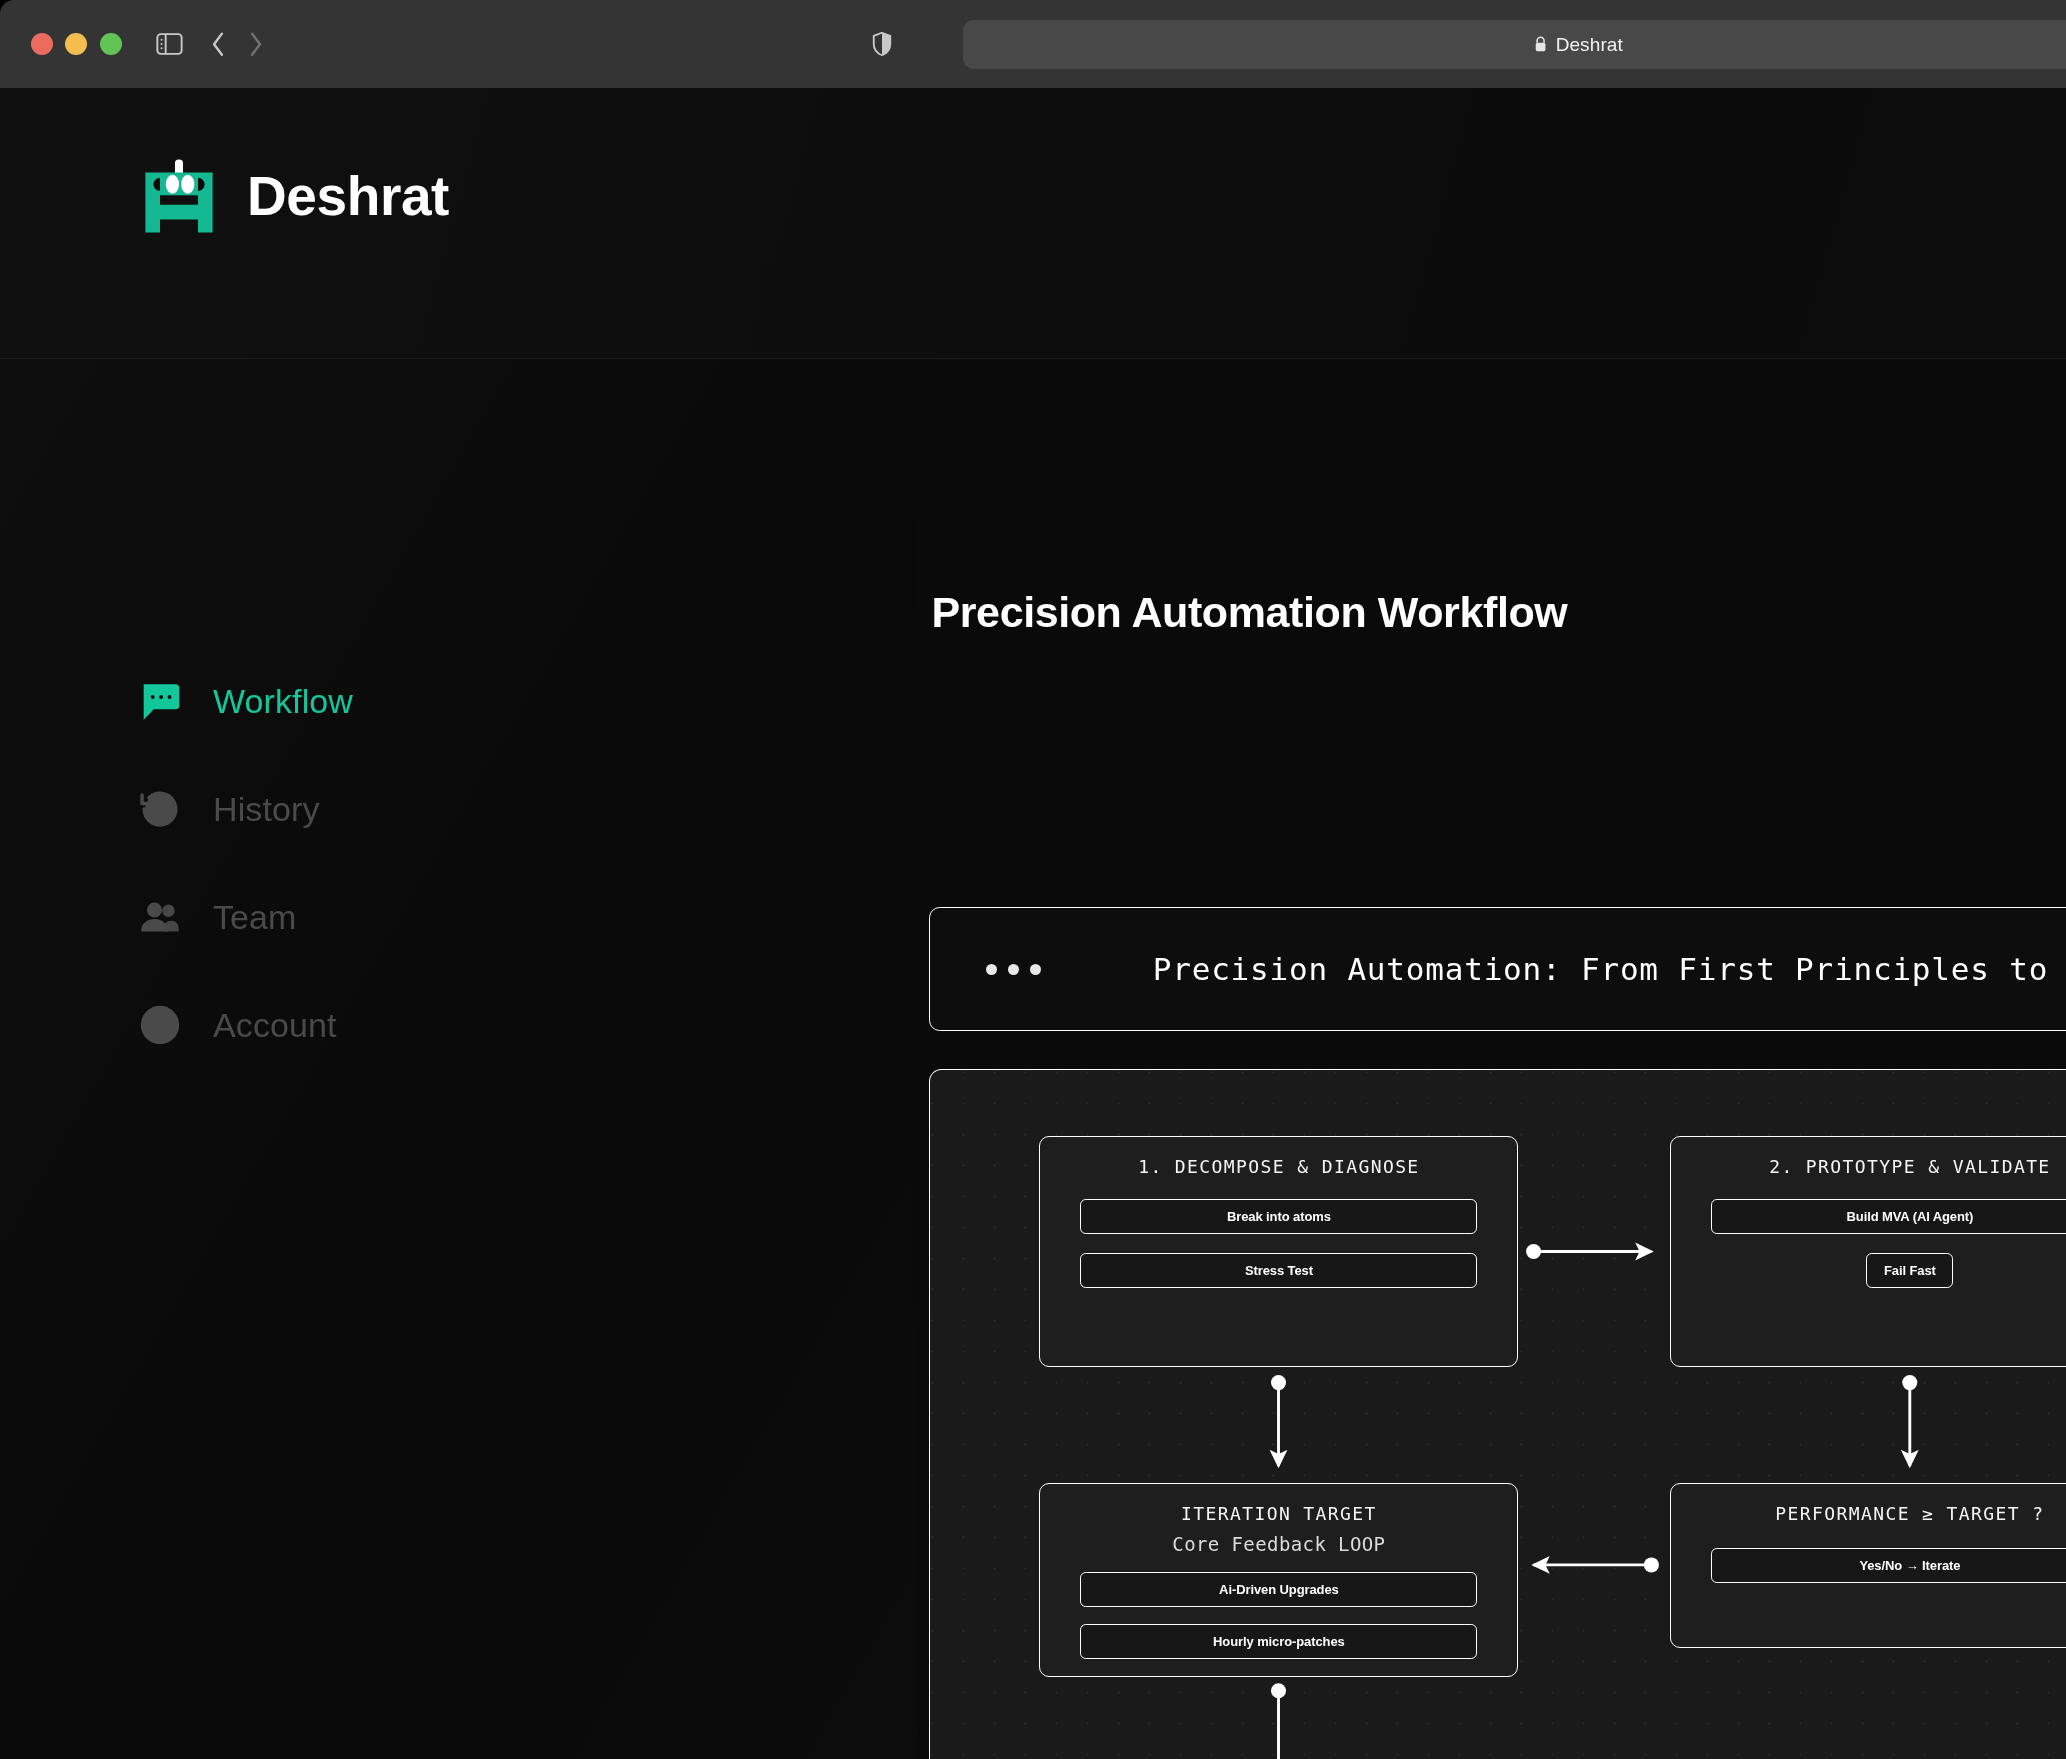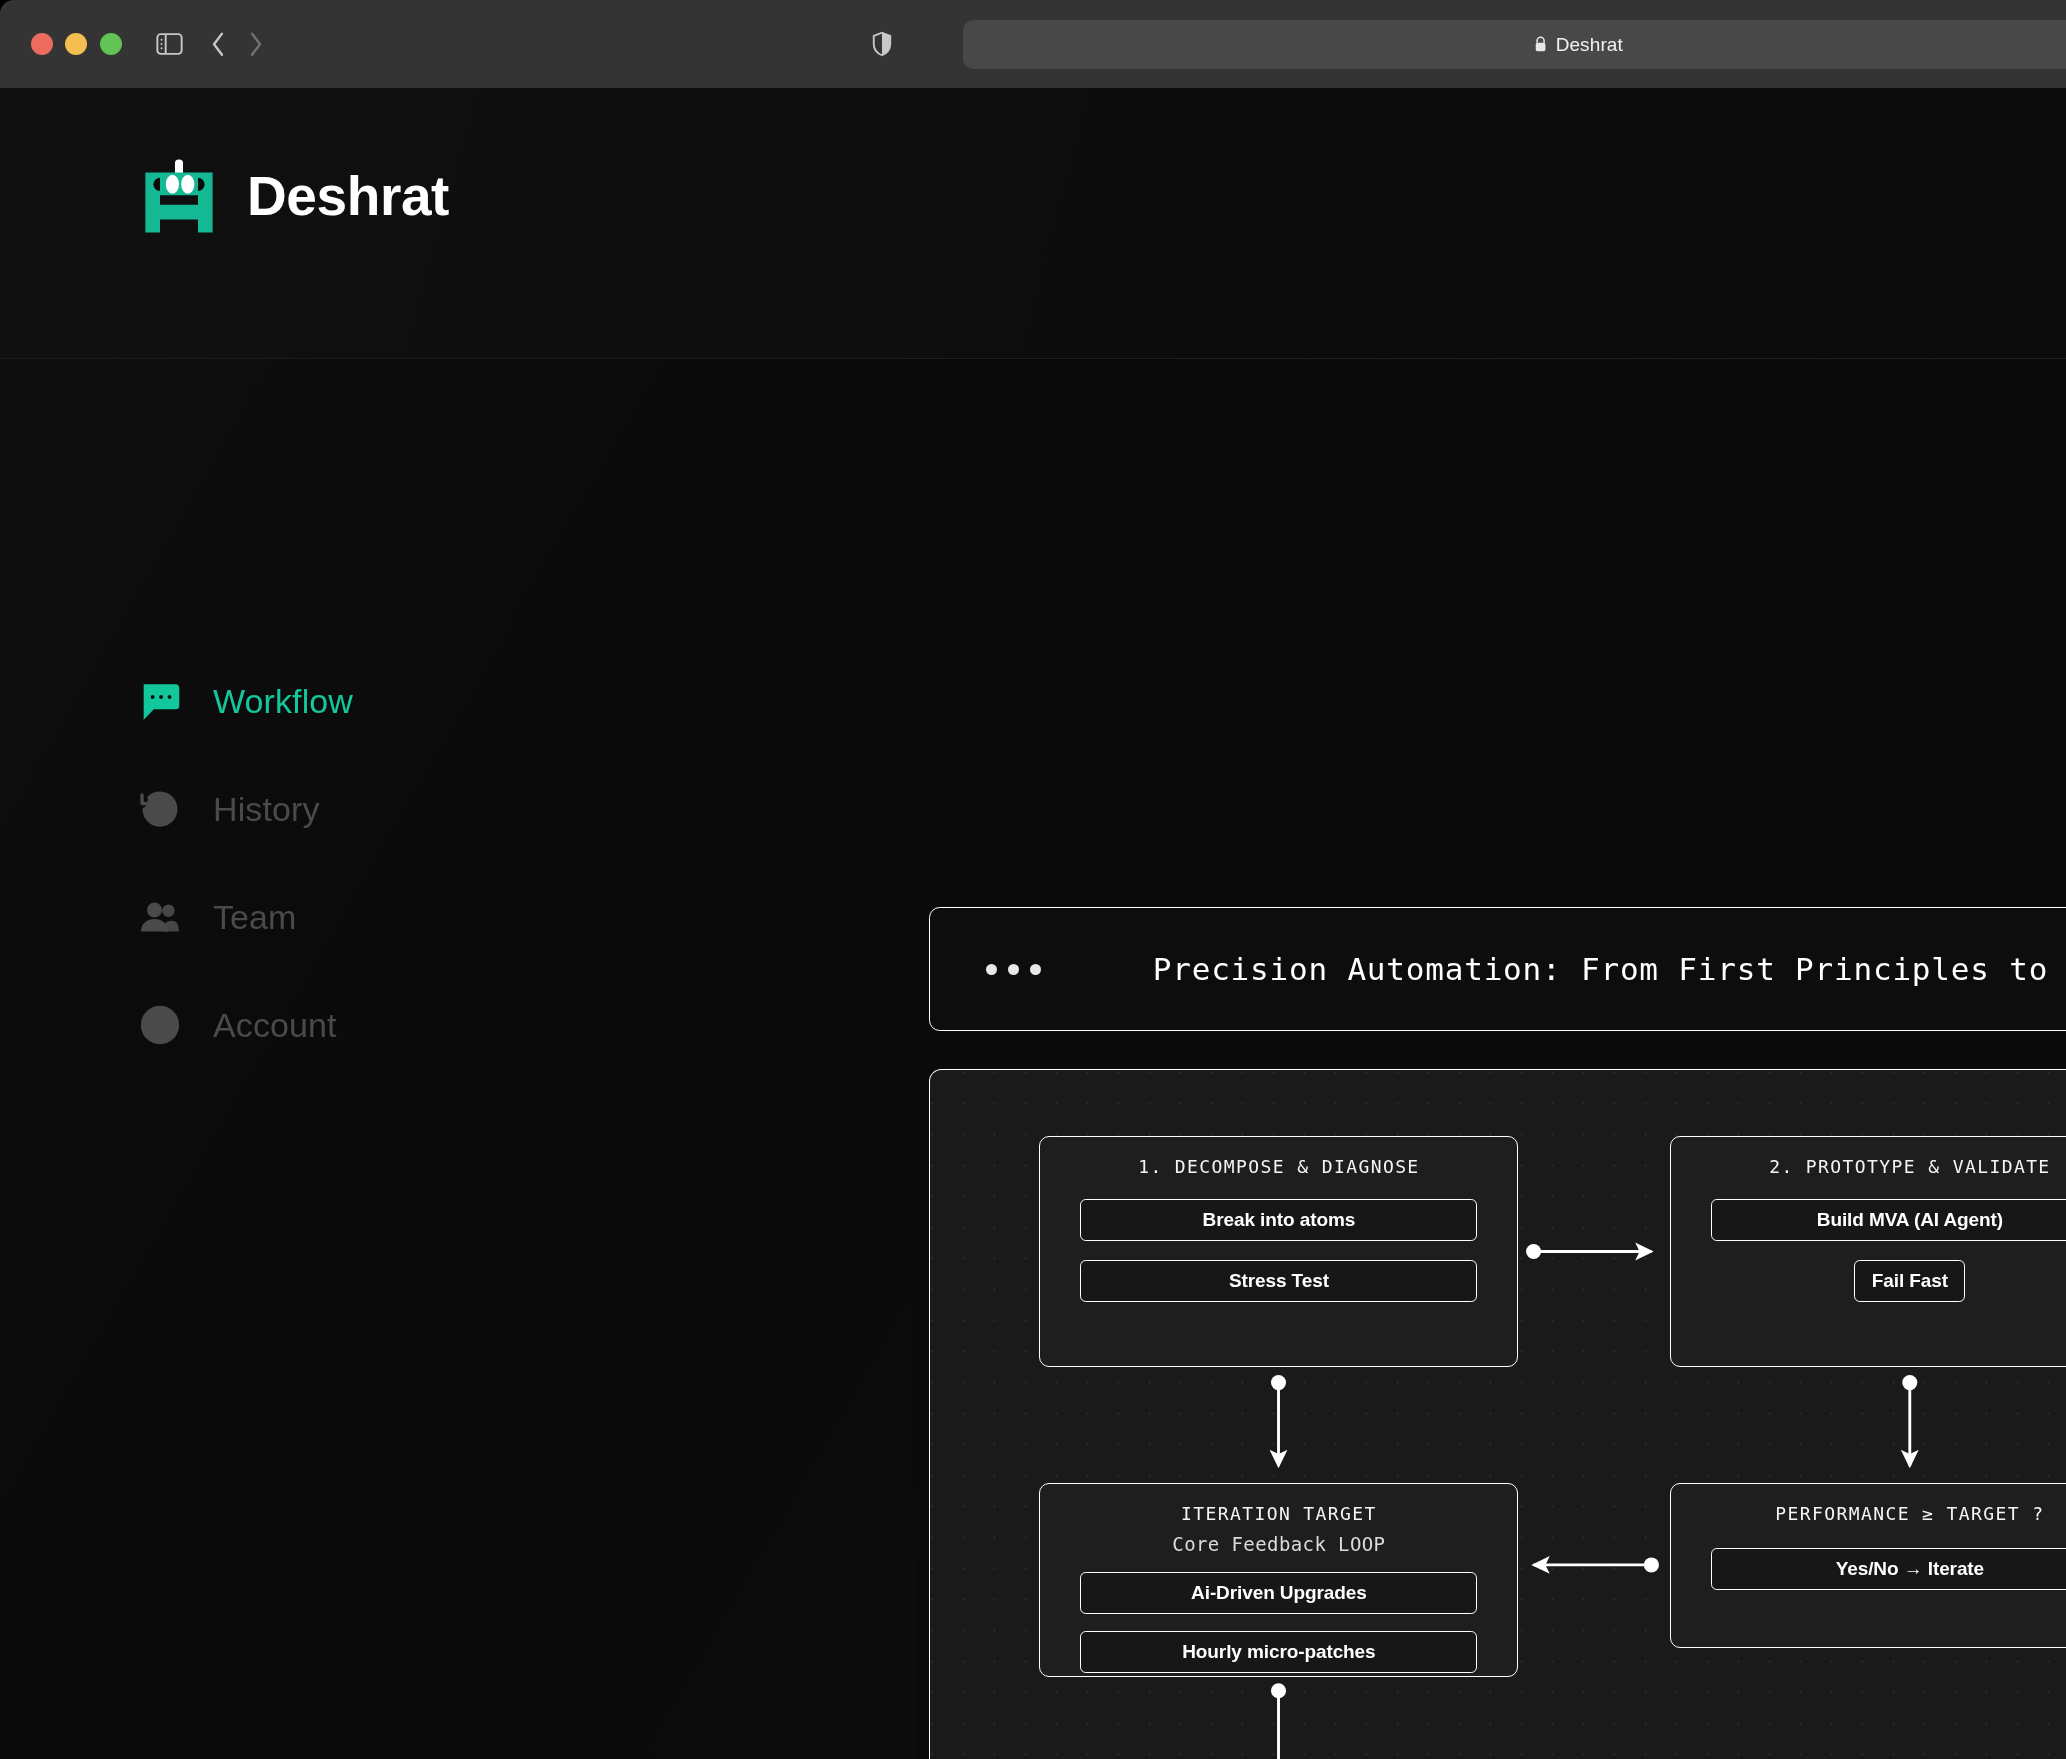--- a/index.html
+++ b/index.html
@@ -147,21 +147,21 @@
   }
   .node-sub {
     color: #dcdcdc; font-size: 19px; margin-top: 9px;
     font-family: "DejaVu Sans Mono", monospace;
     letter-spacing: 0.4px; text-align: center; white-space: nowrap;
   }
   .pills { width: 100%; display: flex; flex-direction: column; align-items: center; gap: 19px; margin-top: 21.5px; }
   .pill {
     border: 1.2px solid #ffffff; border-radius: 5.8px;
     background: #171717;
-    color: #ffffff; font-size: 19px; font-weight: 700;
+    color: #ffffff; font-size: 13px; font-weight: 700;
     padding: 9px 16.5px; text-align: center; white-space: nowrap;
     letter-spacing: -0.1px;
   }
   .pill.wide { width: 100%; }
   .pill.auto { width: auto; }
 
   
   #n1 { left: 109px; top: 66px; width: 479px; height: 231px; }
   #n2 { left: 740px; top: 66px; width: 479px; height: 231px; }
   #n4 { left: 109px; top: 413px; width: 479px; height: 194px; }
@@ -288,20 +288,21 @@
         </span>
         <span class="nav-label">Account</span>
       </div>
 
     </div>
 
   </div>
 
   <div class="main">
 
+    <h1 class="page-title">Precision Automation Workflow</h1>
 
     <div class="term-card">
       <div class="term-dots">
         <i></i>
         <i></i>
         <i></i>
       </div>
       <div class="term-title">Precision Automation: From First Principles to Global Scale</div>
     </div>
 

